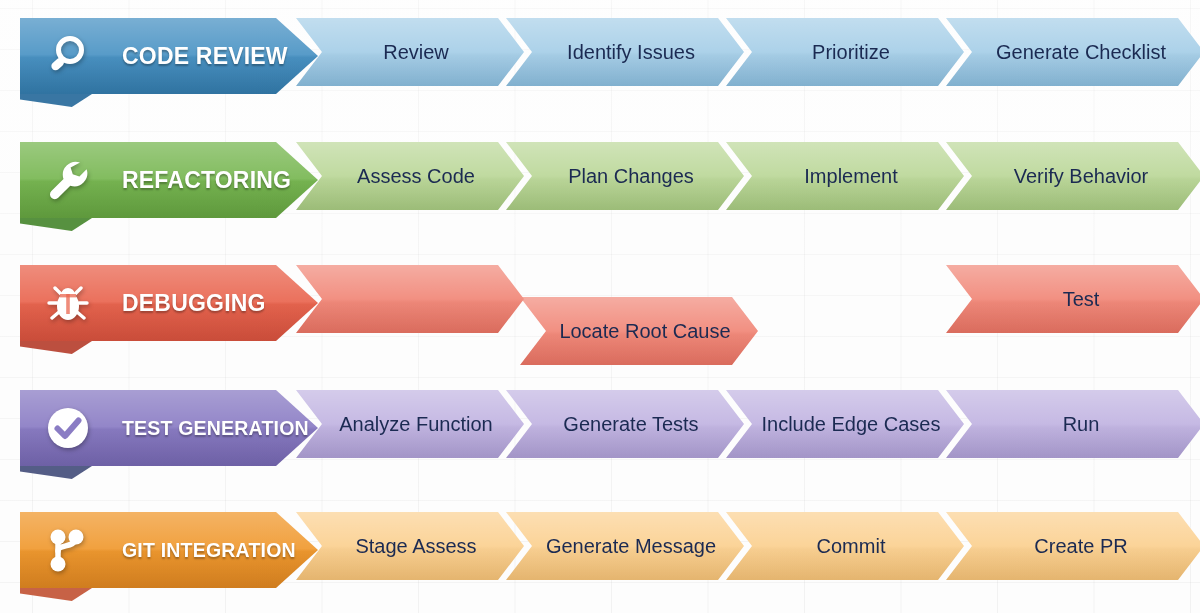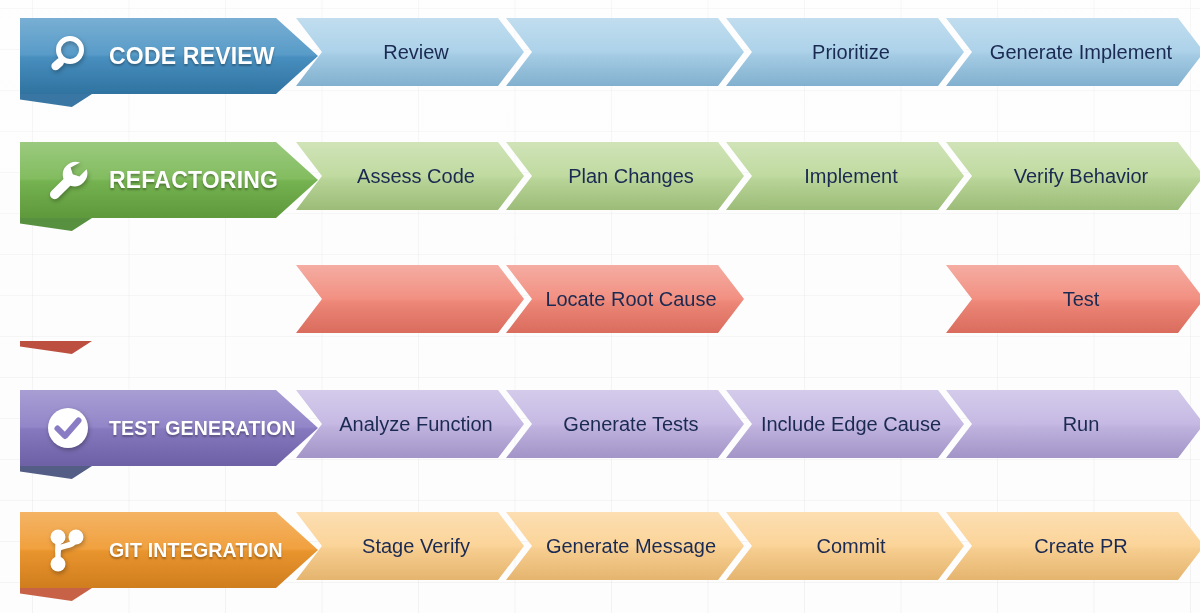--- a/index.html
+++ b/index.html
@@ -89,21 +89,21 @@
     height: 52px;
     flex: 0 0 52px;
     display: flex;
     align-items: center;
     justify-content: center;
     filter: drop-shadow(1px 2px 2px rgba(0,0,0,0.30));
   }
   .head-icon svg { display: block; }
   .head-label {
     position: relative;
-    margin-left: 15px;
+    margin-left: 28px;
     color: #ffffff;
     font-size: 23px;
     font-weight: bold;
     letter-spacing: 0.2px;
     white-space: nowrap;
     text-shadow: 0 2px 2px rgba(0,0,0,0.30);
     font-stretch: condensed;
   }
   .head-label.xsmall { font-size: 19.5px; }
 
@@ -152,28 +152,29 @@
 <div id="rows">
     <div class="row" style="top: 18px;">
       <div class="ribbon-tail" style="background: rgb(46, 111, 158);"></div>
       <div class="steps">
         <div class="step" style="left: 0px; width: 228px; background: linear-gradient(rgb(167, 207, 232) 0%, rgb(167, 207, 232) 55%, rgb(140, 191, 224) 100%); clip-path: polygon(0px 0px, calc(100% - 26px) 0px, 100% 50%, calc(100% - 26px) 100%, 0px 100%, 26px 50%); z-index: 10;">
           <div class="step-sheen"></div>
           <span class="step-label">Review</span>
         </div>
         <div class="step" style="left: 210px; width: 238px; background: linear-gradient(rgb(167, 207, 232) 0%, rgb(167, 207, 232) 55%, rgb(140, 191, 224) 100%); clip-path: polygon(0px 0px, calc(100% - 26px) 0px, 100% 50%, calc(100% - 26px) 100%, 0px 100%, 26px 50%); z-index: 9;">
           <div class="step-sheen"></div>
+          <span class="step-label">Identify Issues</span>
         </div>
         <div class="step" style="left: 430px; width: 238px; background: linear-gradient(rgb(167, 207, 232) 0%, rgb(167, 207, 232) 55%, rgb(140, 191, 224) 100%); clip-path: polygon(0px 0px, calc(100% - 26px) 0px, 100% 50%, calc(100% - 26px) 100%, 0px 100%, 26px 50%); z-index: 8;">
           <div class="step-sheen"></div>
           <span class="step-label">Prioritize</span>
         </div>
         <div class="step" style="left: 650px; width: 258px; background: linear-gradient(rgb(167, 207, 232) 0%, rgb(167, 207, 232) 55%, rgb(140, 191, 224) 100%); clip-path: polygon(0px 0px, calc(100% - 26px) 0px, 100% 50%, calc(100% - 26px) 100%, 0px 100%, 26px 50%); z-index: 7;">
           <div class="step-sheen"></div>
-          <span class="step-label">Generate Implement</span>
+          <span class="step-label">Generate Checklist</span>
         </div>
       </div>
       <div class="head" style="background: linear-gradient(rgb(74, 147, 196) 0%, rgb(74, 147, 196) 52%, rgb(53, 128, 179) 100%); z-index: 20;">
         <div class="head-sheen"></div>
         <span class="head-icon">
           <svg width="46" height="46" viewBox="0 0 46 46">
       <circle cx="25" cy="17" r="11.5" fill="none" stroke="#fff" stroke-width="5"></circle>
       <rect x="5.5" y="27" width="14" height="8.5" rx="4.2" fill="#fff" transform="rotate(-42 12.5 31)"></rect>
     </svg>
         </span>
@@ -211,44 +212,64 @@
         </span>
         <span class="head-label">REFACTORING</span>
       </div>
     </div>
     <div class="row" style="top: 265px;">
       <div class="ribbon-tail" style="background: rgb(184, 70, 53);"></div>
       <div class="steps">
         <div class="step" style="left: 0px; width: 228px; background: linear-gradient(rgb(241, 137, 122) 0%, rgb(241, 137, 122) 55%, rgb(236, 117, 101) 100%); clip-path: polygon(0px 0px, calc(100% - 26px) 0px, 100% 50%, calc(100% - 26px) 100%, 0px 100%, 26px 50%); z-index: 10;">
           <div class="step-sheen"></div>
         </div>
-        <div class="step" style="left: 210px; width: 238px; background: linear-gradient(rgb(241, 137, 122) 0%, rgb(241, 137, 122) 55%, rgb(236, 117, 101) 100%); clip-path: polygon(0px 0px, calc(100% - 26px) 0px, 100% 50%, calc(100% - 26px) 100%, 0px 100%, 26px 50%); z-index: 9;">
+        <div class="step" style="left: 224px; width: 238px; background: linear-gradient(rgb(241, 137, 122) 0%, rgb(241, 137, 122) 55%, rgb(236, 117, 101) 100%); clip-path: polygon(0px 0px, calc(100% - 26px) 0px, 100% 50%, calc(100% - 26px) 100%, 0px 100%, 26px 50%); z-index: 9; margin-top: 32px;">
           <div class="step-sheen"></div>
           <span class="step-label">Locate Root Cause</span>
         </div>
         <div class="step" style="left: 650px; width: 258px; background: linear-gradient(rgb(241, 137, 122) 0%, rgb(241, 137, 122) 55%, rgb(236, 117, 101) 100%); clip-path: polygon(0px 0px, calc(100% - 26px) 0px, 100% 50%, calc(100% - 26px) 100%, 0px 100%, 26px 50%); z-index: 7;">
           <div class="step-sheen"></div>
           <span class="step-label">Test</span>
         </div>
+      </div>
+      <div class="head" style="background: linear-gradient(rgb(233, 101, 79) 0%, rgb(233, 101, 79) 52%, rgb(224, 85, 64) 100%); z-index: 20;">
+        <div class="head-sheen"></div>
+        <span class="head-icon">
+          <svg width="48" height="46" viewBox="0 0 48 46">
+      <g stroke="#fff" stroke-width="3.4" stroke-linecap="round" fill="none">
+        <path d="M11 8 L17 14"></path>
+              <path d="M37 8 L31 14"></path>
+        <path d="M5 23 L13 23"></path>
+              <path d="M43 23 L35 23"></path>
+        <path d="M8 38 L15 32"></path>
+              <path d="M40 38 L33 32"></path>
+      </g>
+      <ellipse cx="24" cy="26" rx="11" ry="14" fill="#fff"></ellipse>
+      <ellipse cx="24" cy="13.5" rx="6.6" ry="5.4" fill="#fff"></ellipse>
+      <rect x="22.2" y="14" width="3.6" height="20" fill="#e9654f" opacity=".75"></rect>
+      <rect x="16" y="14" width="16" height="3.4" fill="#e9654f" opacity=".75"></rect>
+    </svg>
+        </span>
+        <span class="head-label">DEBUGGING</span>
       </div>
     </div>
     <div class="row" style="top: 390px;">
       <div class="ribbon-tail" style="background: rgb(75, 84, 128);"></div>
       <div class="steps">
         <div class="step" style="left: 210px; width: 238px; background: linear-gradient(rgb(194, 181, 226) 0%, rgb(194, 181, 226) 55%, rgb(176, 161, 216) 100%); clip-path: polygon(0px 0px, calc(100% - 26px) 0px, 100% 50%, calc(100% - 26px) 100%, 0px 100%, 26px 50%); z-index: 9;">
           <div class="step-sheen"></div>
           <span class="step-label">Generate Tests</span>
         </div>
         <div class="step" style="left: 0px; width: 228px; background: linear-gradient(rgb(194, 181, 226) 0%, rgb(194, 181, 226) 55%, rgb(176, 161, 216) 100%); clip-path: polygon(0px 0px, calc(100% - 26px) 0px, 100% 50%, calc(100% - 26px) 100%, 0px 100%, 26px 50%); z-index: 10;">
           <div class="step-sheen"></div>
           <span class="step-label">Analyze Function</span>
         </div>
         <div class="step" style="left: 430px; width: 238px; background: linear-gradient(rgb(194, 181, 226) 0%, rgb(194, 181, 226) 55%, rgb(176, 161, 216) 100%); clip-path: polygon(0px 0px, calc(100% - 26px) 0px, 100% 50%, calc(100% - 26px) 100%, 0px 100%, 26px 50%); z-index: 8;">
           <div class="step-sheen"></div>
-          <span class="step-label">Include Edge Cause</span>
+          <span class="step-label">Include Edge Cases</span>
         </div>
         <div class="step" style="left: 650px; width: 258px; background: linear-gradient(rgb(194, 181, 226) 0%, rgb(194, 181, 226) 55%, rgb(176, 161, 216) 100%); clip-path: polygon(0px 0px, calc(100% - 26px) 0px, 100% 50%, calc(100% - 26px) 100%, 0px 100%, 26px 50%); z-index: 7;">
           <div class="step-sheen"></div>
           <span class="step-label">Run</span>
         </div>
       </div>
       <div class="head" style="background: linear-gradient(rgb(138, 124, 196) 0%, rgb(138, 124, 196) 52%, rgb(122, 107, 184) 100%); z-index: 20;">
         <div class="head-sheen"></div>
         <span class="head-icon">
           <svg width="48" height="48" viewBox="0 0 48 48">
@@ -257,21 +278,21 @@
     </svg>
         </span>
         <span class="head-label xsmall">TEST GENERATION</span>
       </div>
     </div>
     <div class="row" style="top: 512px;">
       <div class="ribbon-tail" style="background: rgb(196, 90, 60);"></div>
       <div class="steps">
         <div class="step" style="left: 0px; width: 228px; background: linear-gradient(rgb(251, 209, 146) 0%, rgb(251, 209, 146) 55%, rgb(248, 196, 120) 100%); clip-path: polygon(0px 0px, calc(100% - 26px) 0px, 100% 50%, calc(100% - 26px) 100%, 0px 100%, 26px 50%); z-index: 10;">
           <div class="step-sheen"></div>
-          <span class="step-label">Stage Verify</span>
+          <span class="step-label">Stage Assess</span>
         </div>
         <div class="step" style="left: 430px; width: 238px; background: linear-gradient(rgb(251, 209, 146) 0%, rgb(251, 209, 146) 55%, rgb(248, 196, 120) 100%); clip-path: polygon(0px 0px, calc(100% - 26px) 0px, 100% 50%, calc(100% - 26px) 100%, 0px 100%, 26px 50%); z-index: 8;">
           <div class="step-sheen"></div>
           <span class="step-label">Commit</span>
         </div>
         <div class="step" style="left: 210px; width: 238px; background: linear-gradient(rgb(251, 209, 146) 0%, rgb(251, 209, 146) 55%, rgb(248, 196, 120) 100%); clip-path: polygon(0px 0px, calc(100% - 26px) 0px, 100% 50%, calc(100% - 26px) 100%, 0px 100%, 26px 50%); z-index: 9;">
           <div class="step-sheen"></div>
           <span class="step-label">Generate Message</span>
         </div>
         <div class="step" style="left: 650px; width: 258px; background: linear-gradient(rgb(251, 209, 146) 0%, rgb(251, 209, 146) 55%, rgb(248, 196, 120) 100%); clip-path: polygon(0px 0px, calc(100% - 26px) 0px, 100% 50%, calc(100% - 26px) 100%, 0px 100%, 26px 50%); z-index: 7;">

